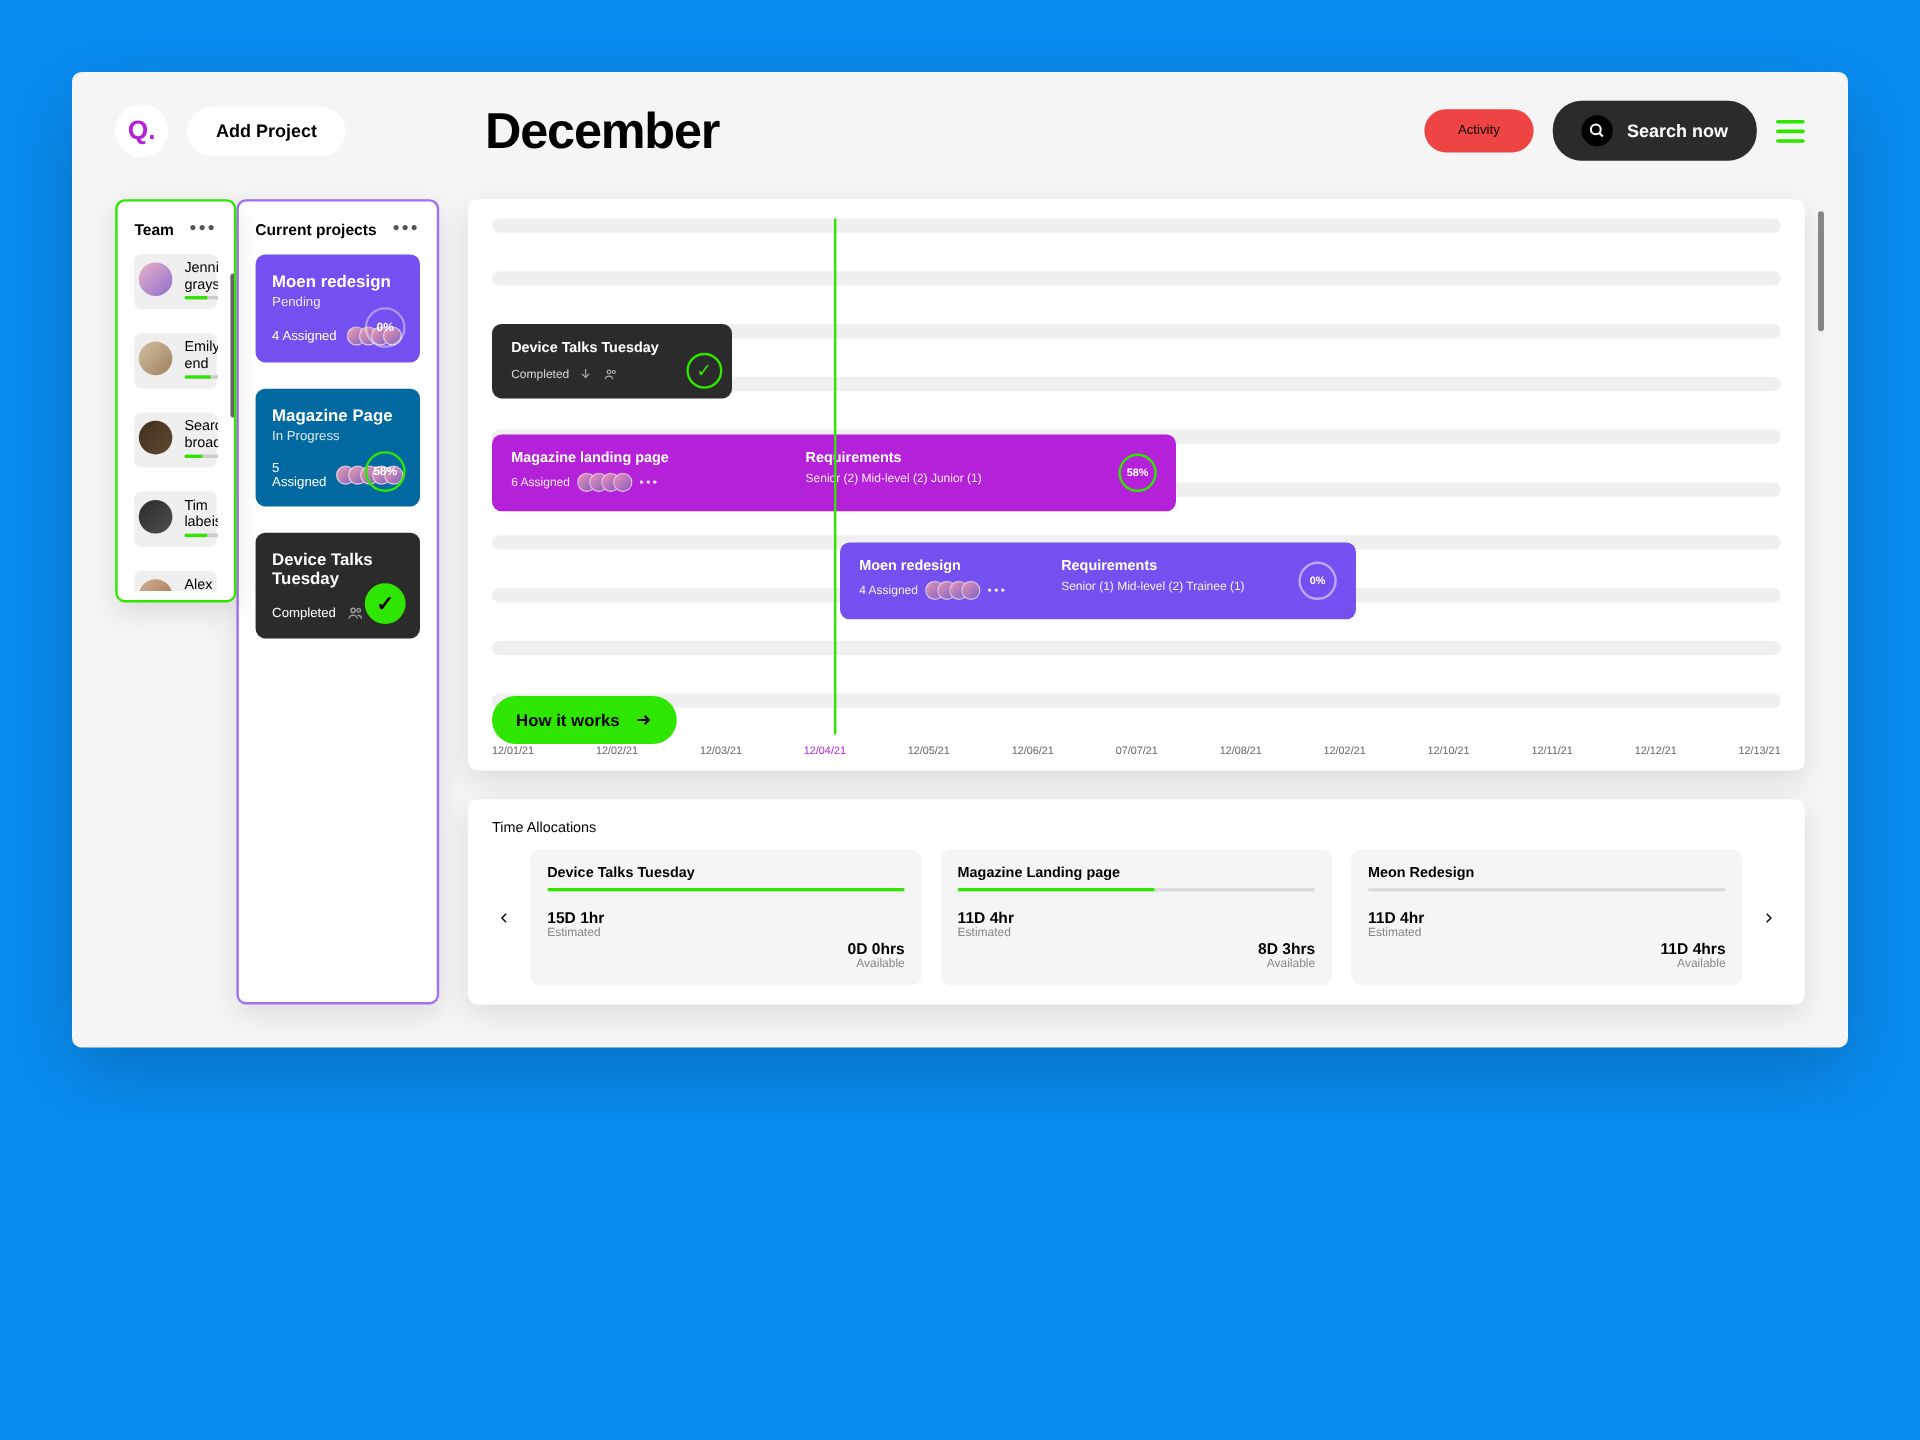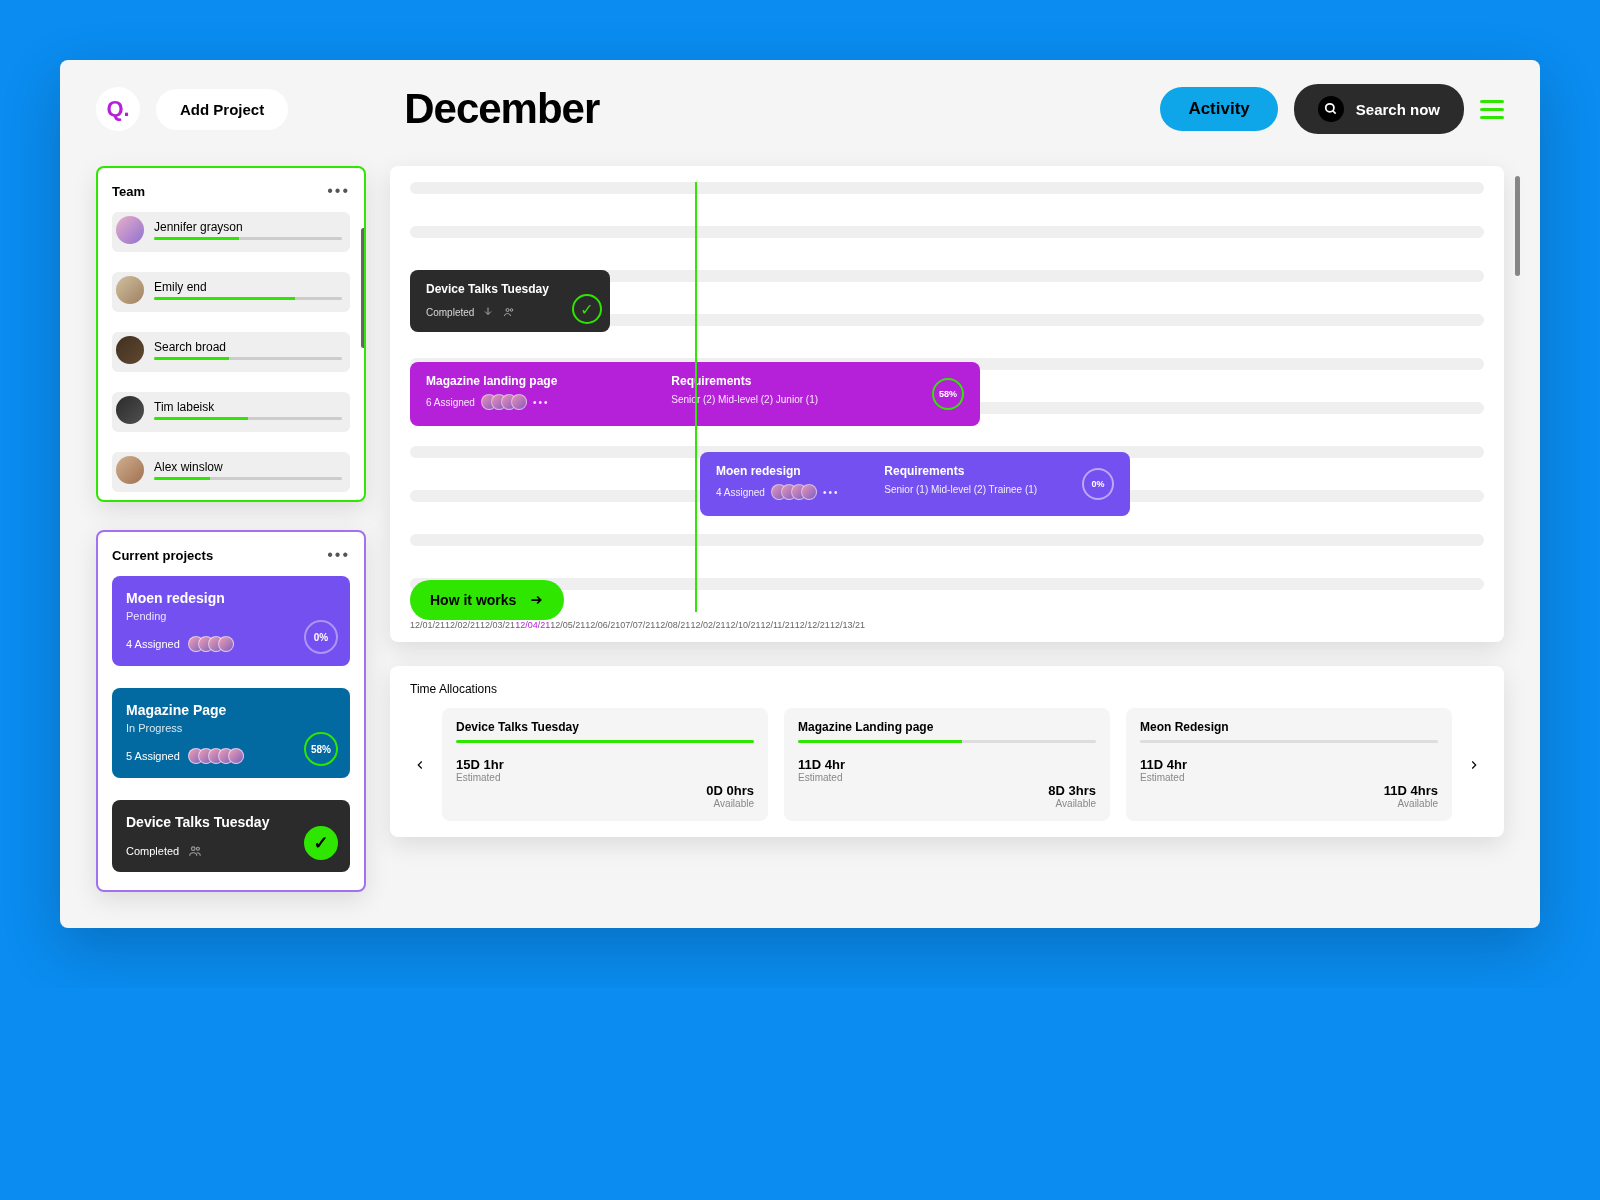--- a/index.html
+++ b/index.html
@@ -3,28 +3,28 @@
   <meta charset="utf-8">
   <style>
     * { margin: 0; padding: 0; box-sizing: border-box; font-family: -apple-system, BlinkMacSystemFont, 'Segoe UI', Helvetica, Arial, sans-serif; }
     body { background: #0a8cf0; padding: 60px; }
     .app { background: #f5f5f5; border-radius: 8px; width: 100%; height: 100%; padding: 24px 36px 36px 36px; box-shadow: 0 20px 60px rgba(0,0,0,0.2); }
     .header { display: flex; align-items: center; gap: 16px; margin-bottom: 32px; }
     .logo { width: 44px; height: 44px; background: #fff; border-radius: 50%; display: flex; align-items: center; justify-content: center; font-weight: 900; font-size: 22px; color: #b521d8; }
     .add-project { background: #fff; border: none; border-radius: 24px; padding: 12px 24px; font-weight: 700; font-size: 15px; cursor: pointer; }
     .page-title { font-size: 42px; font-weight: 800; margin-left: 100px; letter-spacing: -1px; }
     .spacer { flex: 1; }
-    .activity-btn { background: #0ea5e9; border: none; border-radius: 24px; padding: 12px 28px; font-weight: 700; font-size: 17px; cursor: pointer; }
+    .activity-btn { background: #ef4444; border: none; border-radius: 24px; padding: 12px 28px; font-weight: 400; font-size: 11px; cursor: pointer; }
     .search-btn { background: #2b2b2b; color: #fff; border: none; border-radius: 24px; padding: 12px 24px; font-weight: 700; font-size: 15px; cursor: pointer; display: flex; align-items: center; gap: 12px; }
     .search-icon-circle { width: 26px; height: 26px; background: #000; border-radius: 50%; display: flex; align-items: center; justify-content: center; }
     .hamburger { display: flex; flex-direction: column; gap: 5px; cursor: pointer; }
     .hamburger span { width: 24px; height: 3px; background: #2fe600; border-radius: 2px; }
     
     .layout { display: flex; gap: 24px; }
-    .sidebar { width: 270px; display: flex; flex-direction: column; gap: 28px; }
+    .sidebar { width: 270px; display: flex; flex-direction: row; }
     .panel { background: #fff; border-radius: 8px; padding: 14px; box-shadow: 0 8px 24px rgba(0,0,0,0.1); }
     .panel.team-panel { border: 2px solid #2fe600; height: 336px; overflow: hidden; position: relative; }
     .panel.projects-panel { border: 2px solid #a270f0; }
     .panel-header { display: flex; justify-content: space-between; align-items: center; margin-bottom: 12px; }
     .panel-title { font-weight: 700; font-size: 13px; }
     .dots { color: #555; font-size: 16px; letter-spacing: 2px; cursor: pointer; }
     .team-scroll { height: 280px; overflow-y: auto; position: relative; }
     .team-scrollbar { position: absolute; right: -2px; top: 60px; width: 5px; height: 120px; background: #666; border-radius: 3px; }
     .team-item { display: flex; align-items: center; gap: 10px; background: #efefef; border-radius: 6px; padding: 4px 8px 8px 4px; margin-bottom: 20px; }
     .avatar { width: 28px; height: 28px; border-radius: 50%; background: linear-gradient(135deg, #e8b0c8, #9070d0); flex-shrink: 0; }
@@ -60,21 +60,21 @@
     .task-sub { font-size: 10px; opacity: 0.8; display: flex; align-items: center; gap: 8px; }
     .task-magenta { background: #b521d8; left: 0; top: 180px; width: 570px; height: 64px; justify-content: space-between; }
     .task-purple { background: #7450f0; left: 290px; top: 270px; width: 430px; height: 64px; justify-content: space-between; z-index: 6; }
     .task-col { display: flex; flex-direction: column; gap: 6px; }
     .task-col-title { font-weight: 700; font-size: 12px; }
     .task-col-sub { font-size: 10px; opacity: 0.9; display: flex; align-items: center; gap: 6px; }
     .task-ring { width: 32px; height: 32px; border-radius: 50%; border: 2px solid #2fe600; display: flex; align-items: center; justify-content: center; font-size: 9px; font-weight: 700; align-self: center; }
     .task-ring.ring-zero { border-color: rgba(255,255,255,0.5); }
     .check-circle { width: 30px; height: 30px; border-radius: 50%; border: 2px solid #2fe600; display: flex; align-items: center; justify-content: center; color: #2fe600; position: absolute; right: 8px; bottom: 8px; font-size: 16px; }
     .how-btn { position: absolute; left: 0; top: 398px; background: #2fe600; border: none; border-radius: 22px; padding: 12px 20px; font-weight: 800; font-size: 14px; display: flex; align-items: center; gap: 12px; cursor: pointer; z-index: 6; }
-    .dates-row { display: flex; font-size: 9px; color: #666; margin-top: 8px; }
+    .dates-row { display: flex; justify-content: space-between; font-size: 9px; color: #666; margin-top: 8px; }
     .dates-row .highlight { color: #b521d8; font-weight: 400; }
     .main-scrollbar { position: absolute; right: -16px; top: 10px; width: 5px; height: 100px; background: #888; border-radius: 3px; }
     
     .time-alloc { background: #fff; border-radius: 8px; padding: 16px 20px; box-shadow: 0 8px 24px rgba(0,0,0,0.1); }
     .alloc-title { font-weight: 400; font-size: 12px; margin-bottom: 12px; }
     .alloc-row { display: flex; align-items: center; gap: 12px; }
     .arrow-btn { width: 20px; height: 20px; display: flex; align-items: center; justify-content: center; cursor: pointer; font-size: 16px; }
     .alloc-cards { display: flex; gap: 16px; flex: 1; }
     .alloc-card { flex: 1; background: #f5f5f5; border-radius: 8px; padding: 12px 14px; }
     .alloc-name { font-weight: 700; font-size: 12px; margin-bottom: 6px; }

